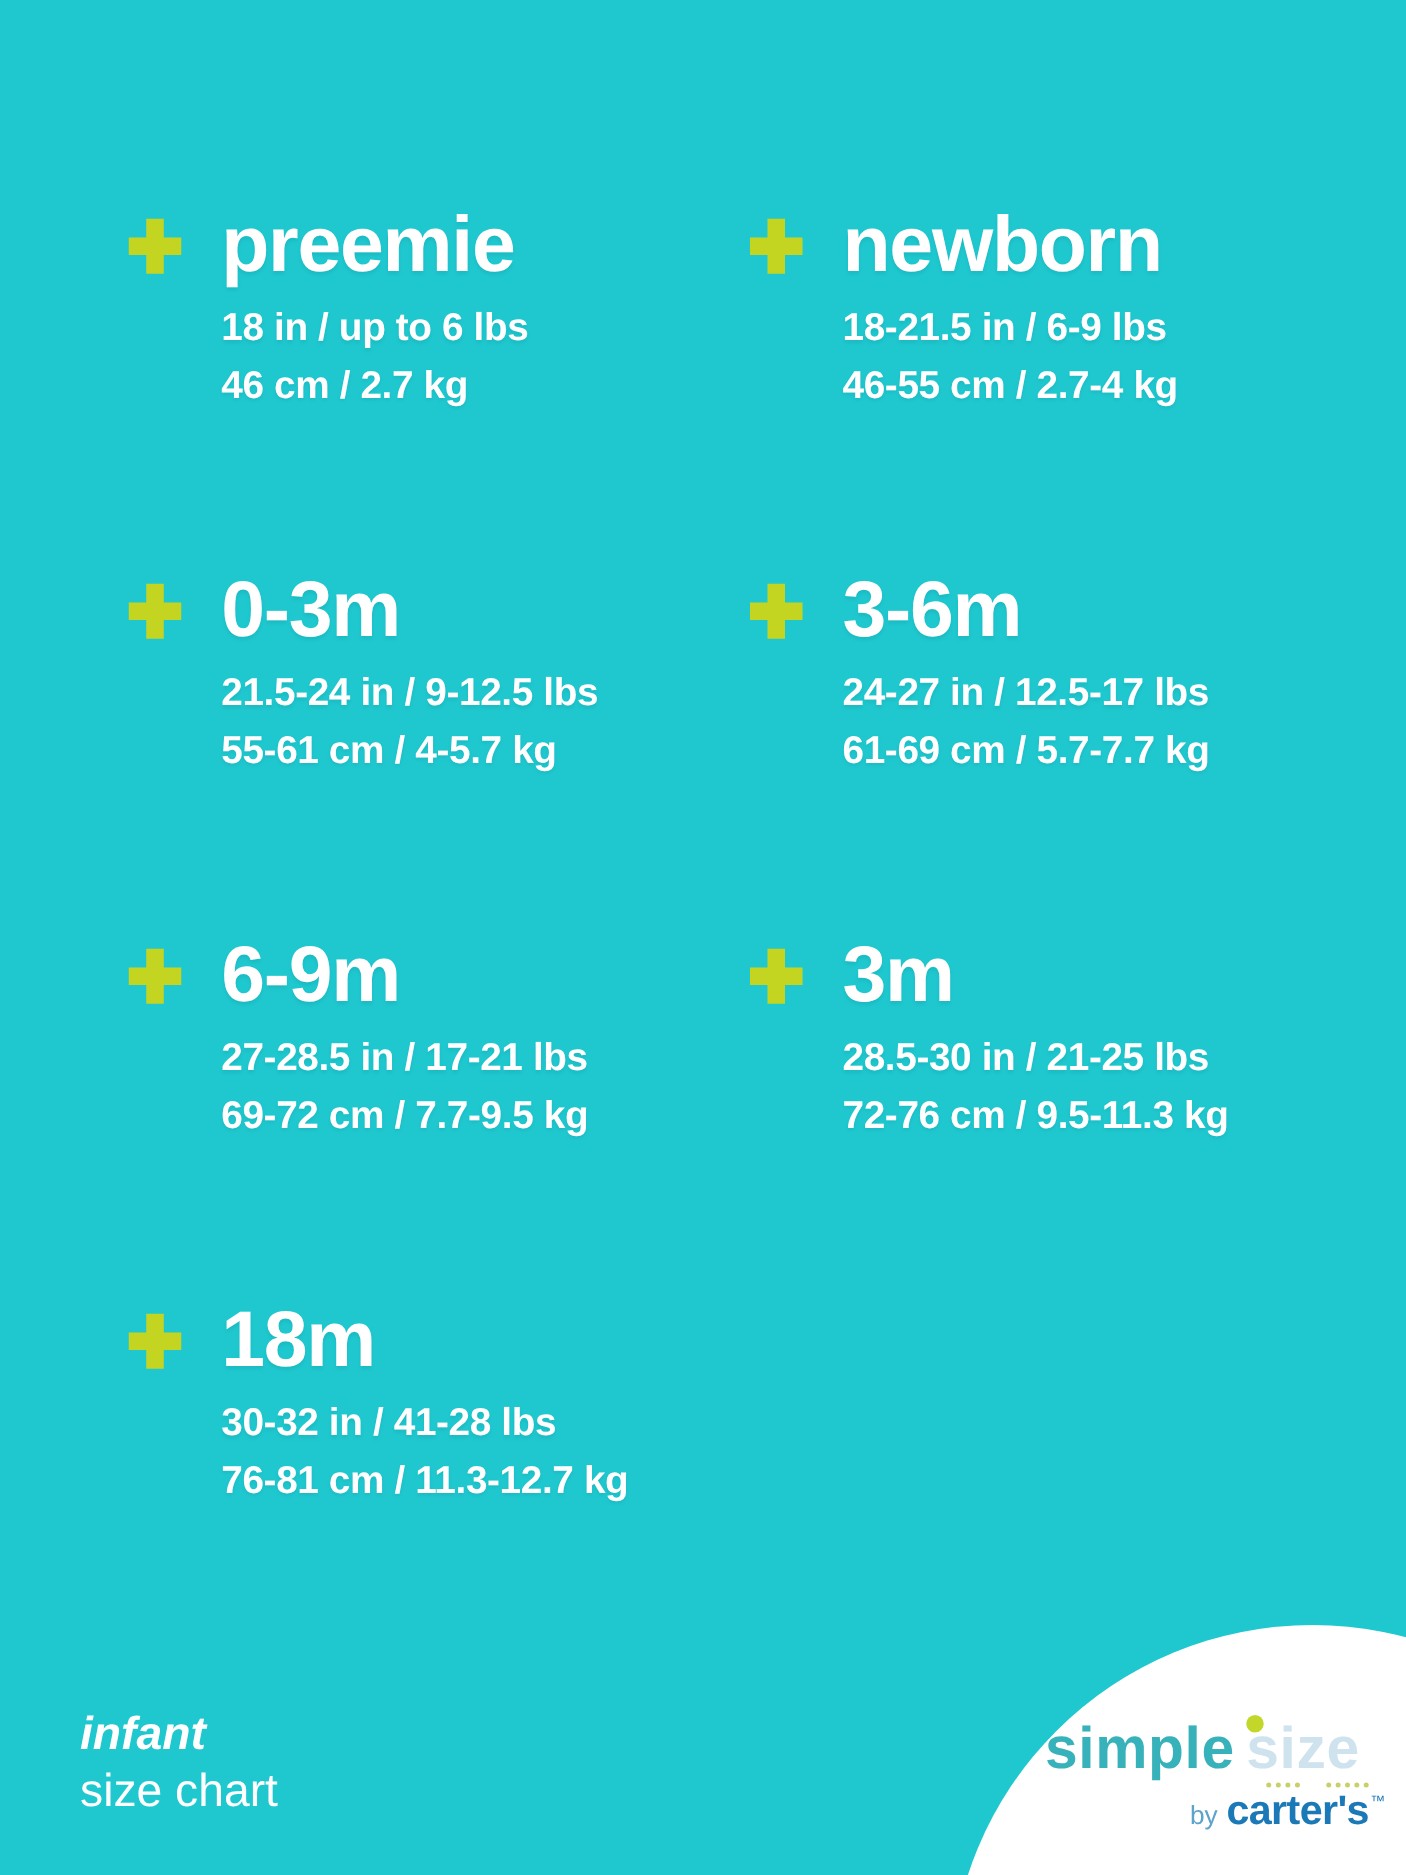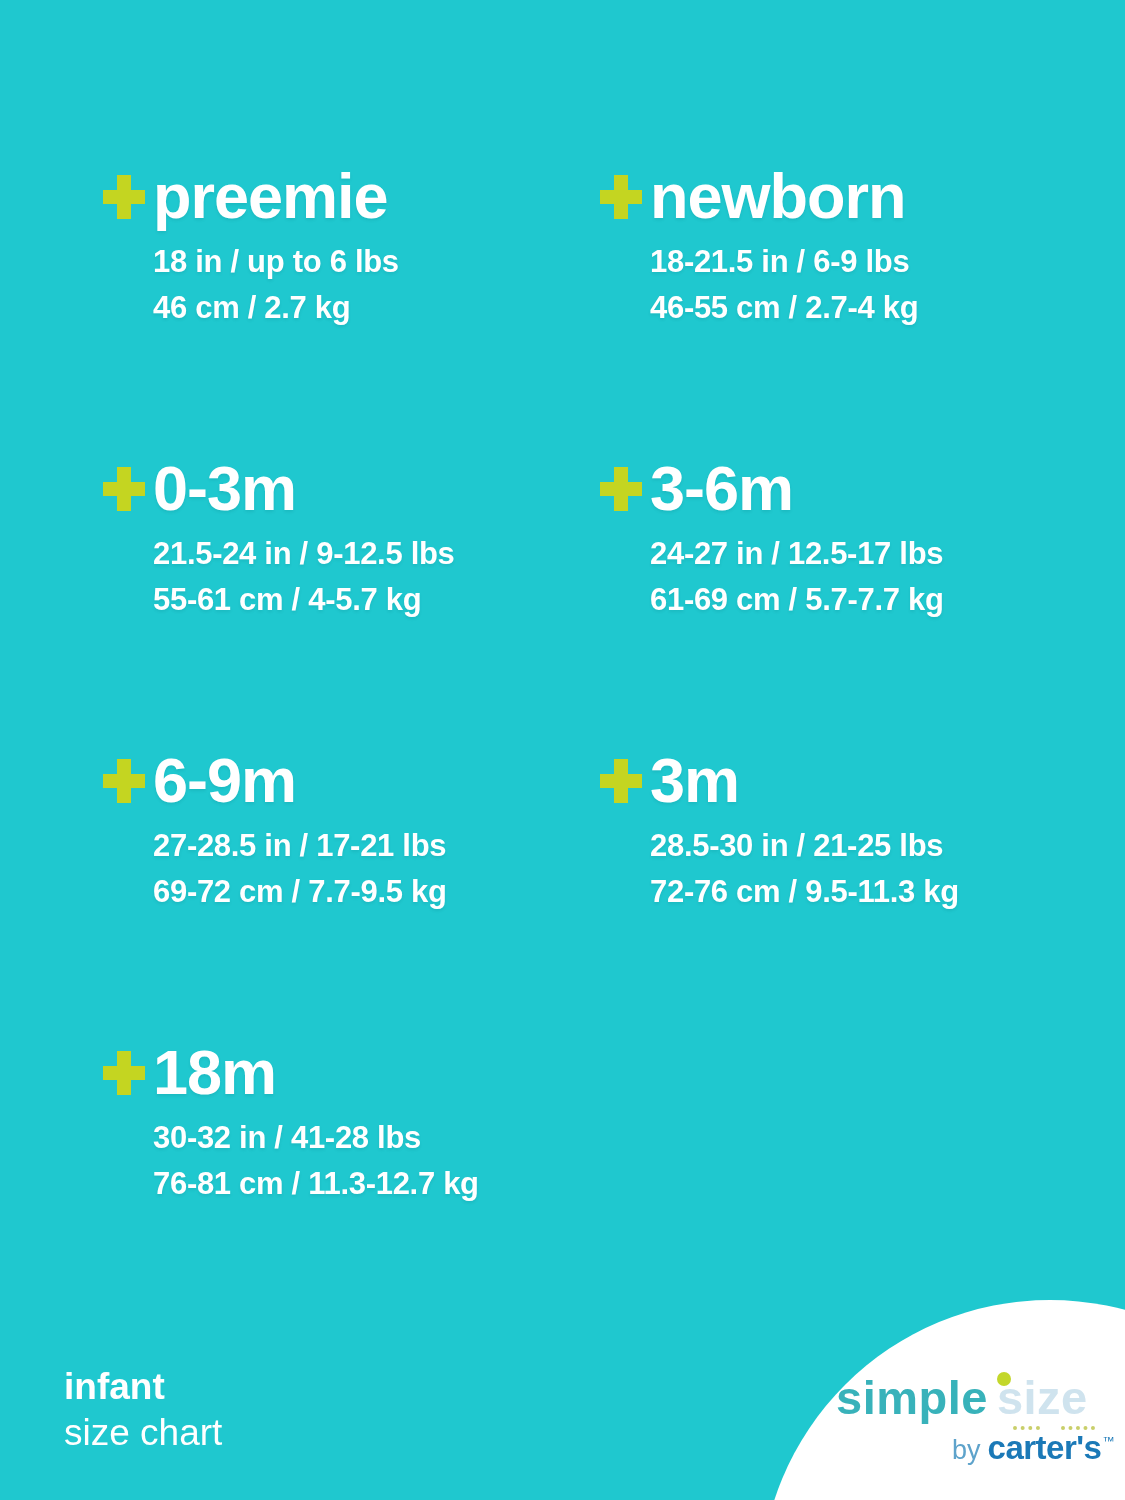--- a/index.html
+++ b/index.html
@@ -29,21 +29,21 @@
   .sizes-grid{
     position:absolute;
     left:103px;top:165px;
     display:grid;
     grid-template-columns:497px 500px;
     grid-auto-rows:292px;
   }
   .cell{
     display:flex;
     align-items:flex-start;
-    gap:8px;
+    gap:32px;
   }
   .plus{
     position:relative;
     flex:0 0 42px;
     width:42px;height:44px;
     margin-top:10px;
     background:
       linear-gradient(var(--accent),var(--accent)) center/100% 14px no-repeat,
       linear-gradient(var(--accent),var(--accent)) center/14px 100% no-repeat;
   }
@@ -65,21 +65,21 @@
     letter-spacing:-0.3px;
     text-shadow:0 2px 3px rgba(0,90,95,0.12);
   }
   .footer{
     position:absolute;
     left:64px;top:1364px;
     color:var(--text);
     font-size:37px;
     line-height:46px;
   }
-  .footer .category{font-weight:bold;}
+  .footer .category{font-weight:bold;font-style:italic;}
   .brand-circle{
     position:absolute;
     left:760px;top:1300px;
     width:580px;height:580px;
     border-radius:50%;
     background:#ffffff;
   }
   .logo-line1{
     position:absolute;
     left:836px;top:1374px;
@@ -116,21 +116,21 @@
   .dots-left{left:16px;width:27px;}
   .dots-right{left:64px;width:34px;}
   .logo-line2{
     position:absolute;
     left:952px;top:1429px;
     display:flex;
     align-items:baseline;
     white-space:nowrap;
   }
   .logo-by{
-    font-size:27px;
+    font-size:21px;
     color:var(--logo-lightblue);
     margin-right:7px;
   }
   .logo-brand{
     font-size:33px;
     font-weight:bold;
     color:var(--logo-blue);
     letter-spacing:-0.5px;
   }
   .logo-tm{

